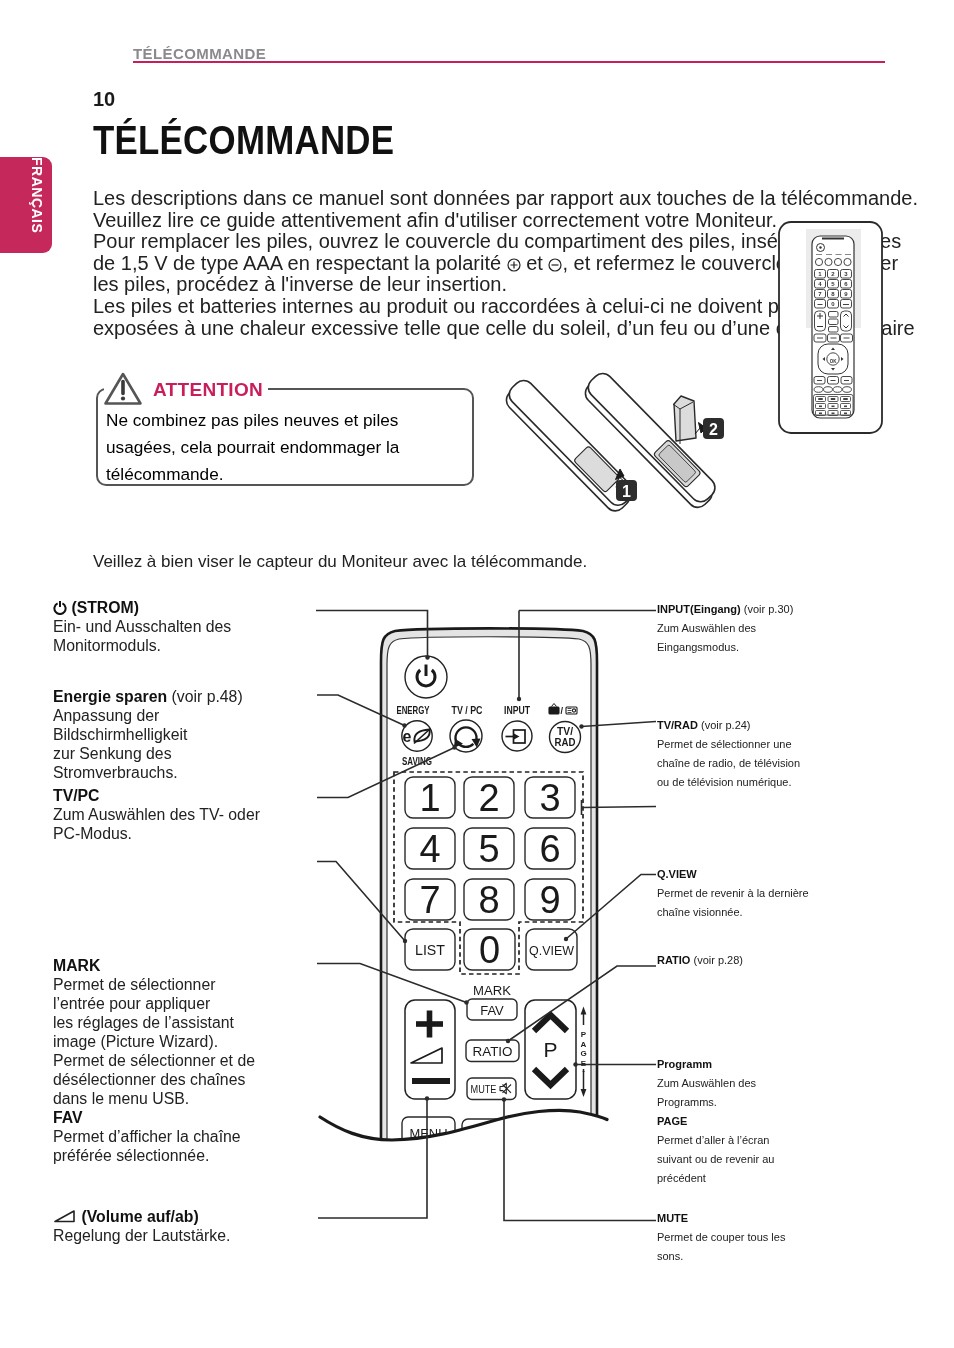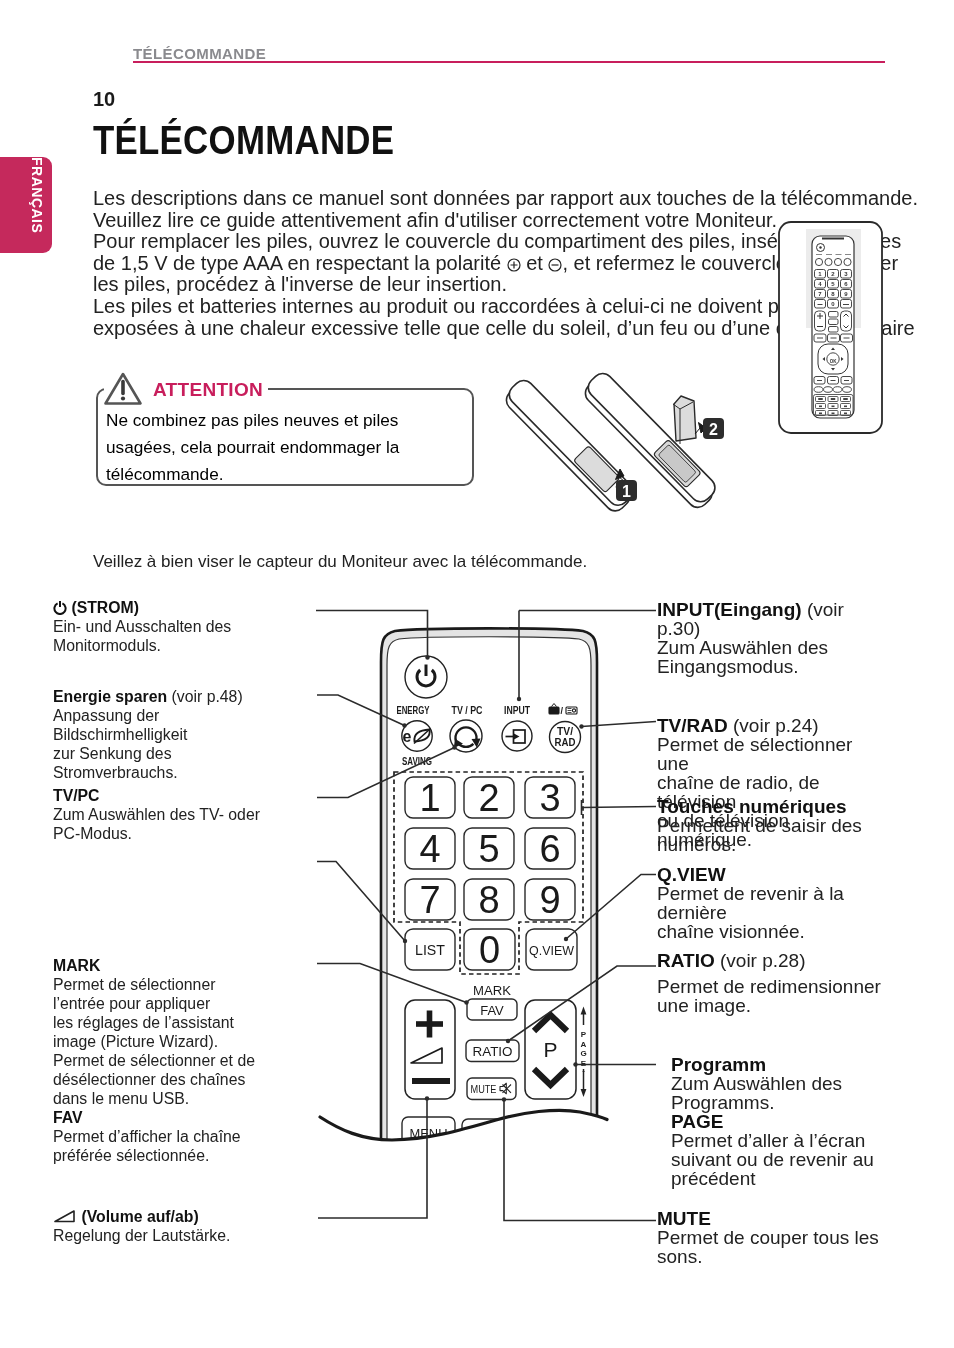--- a/index.html
+++ b/index.html
@@ -1,20 +1,20 @@
 <!DOCTYPE html>
 <html><head>
 <meta charset="utf-8">
 <style>
 html,body{margin:0;padding:0;}
 body{font-family:"Liberation Sans",sans-serif;background:#fff;}
 #page{position:relative;width:954px;height:1348px;background:#fff;overflow:hidden;}
 .abs{position:absolute;}
 .lblL{position:absolute;text-align:left;font-size:15.8px;line-height:19px;color:#222;}
-.lblR{position:absolute;text-align:left;font-size:19px;line-height:19px;color:#222;}
+.lblR{position:absolute;text-align:left;font-size:11px;line-height:19px;color:#222;}
 .lblL b,.lblR b{font-weight:bold;color:#111;}
 </style>
 </head>
 <body>
 <div id="page">
 
 <div class="abs" style="left:93px;top:40px;font-size:20px;font-weight:bold;color:#1a1a1a;margin-top:48px;">10</div>
 <div class="abs" style="left:133px;top:45px;font-size:15px;font-weight:bold;color:#8a8a8e;letter-spacing:0.4px;">TÉLÉCOMMANDE</div>
 <div class="abs" style="left:133px;top:61px;width:752px;height:2px;background:#c81e5c;"></div>
 
@@ -73,32 +73,28 @@
 <b><svg width="24" height="14" viewBox="0 0 24 14" style="vertical-align:-1px">
           <path d="M2 12.5 L21 12.5 L21 2 Z" fill="#fff" stroke="#222" stroke-width="1.6" stroke-linejoin="round"></path>
         </svg> (Volume auf/ab)</b><br>Regelung der Lautstärke.</div>
 
 <div class="lblR" style="left:657px;top:600px;width:230px;">
 <b>INPUT(Eingang)</b> (voir p.30)<br>Zum Auswählen des<br>Eingangsmodus.</div>
 
 <div class="lblR" style="left:657px;top:716px;width:230px;">
 <b>TV/RAD</b> (voir p.24)<br>Permet de sélectionner une<br>chaîne de radio, de télévision<br>ou de télévision numérique.</div>
 
-<div class="lblR" style="left:657px;top:797px;width:230px;">
-<b>Touches numériques</b><br>Permettent de saisir des<br>numéros.</div>
 
 <div class="lblR" style="left:657px;top:865px;width:240px;">
 <b>Q.VIEW</b><br>Permet de revenir à la dernière<br>chaîne visionnée.</div>
 
 <div class="lblR" style="left:657px;top:951px;width:230px;">
 <b>RATIO</b> (voir p.28)</div>
-<div class="lblR" style="left:657px;top:977px;width:230px;">
-Permet de redimensionner<br>une image.</div>
-
-<div class="lblR" style="left:671px;top:1055px;width:230px;">
+
+<div class="lblR" style="left:657px;top:1055px;width:230px;">
 <b>Programm</b><br>Zum Auswählen des<br>Programms.<br><b>PAGE</b><br>Permet d’aller à l’écran<br>suivant ou de revenir au<br>précédent</div>
 
 <div class="lblR" style="left:657px;top:1209px;width:230px;">
 <b>MUTE</b><br>Permet de couper tous les<br>sons.</div>
 
 <svg class="abs" style="left:0;top:0;" width="954" height="1348" viewBox="0 0 954 1348">
 
 <g id="remote">
 <path d="M381,1150 L381,662 C381,640 383,634 395,631 C420,627.5 558,627.5 583,631 C595,634 597,640 597,662 L597,1150" fill="#e4e4e4" stroke="#1a1a1a" stroke-width="2.6"></path>
 <path d="M387,1150 L387,665 C387,647 389,641.5 399,639 C422,636 556,636 579,639 C589,641.5 591,647 591,665 L591,1150" fill="#ffffff" stroke="#333" stroke-width="1.2"></path>

